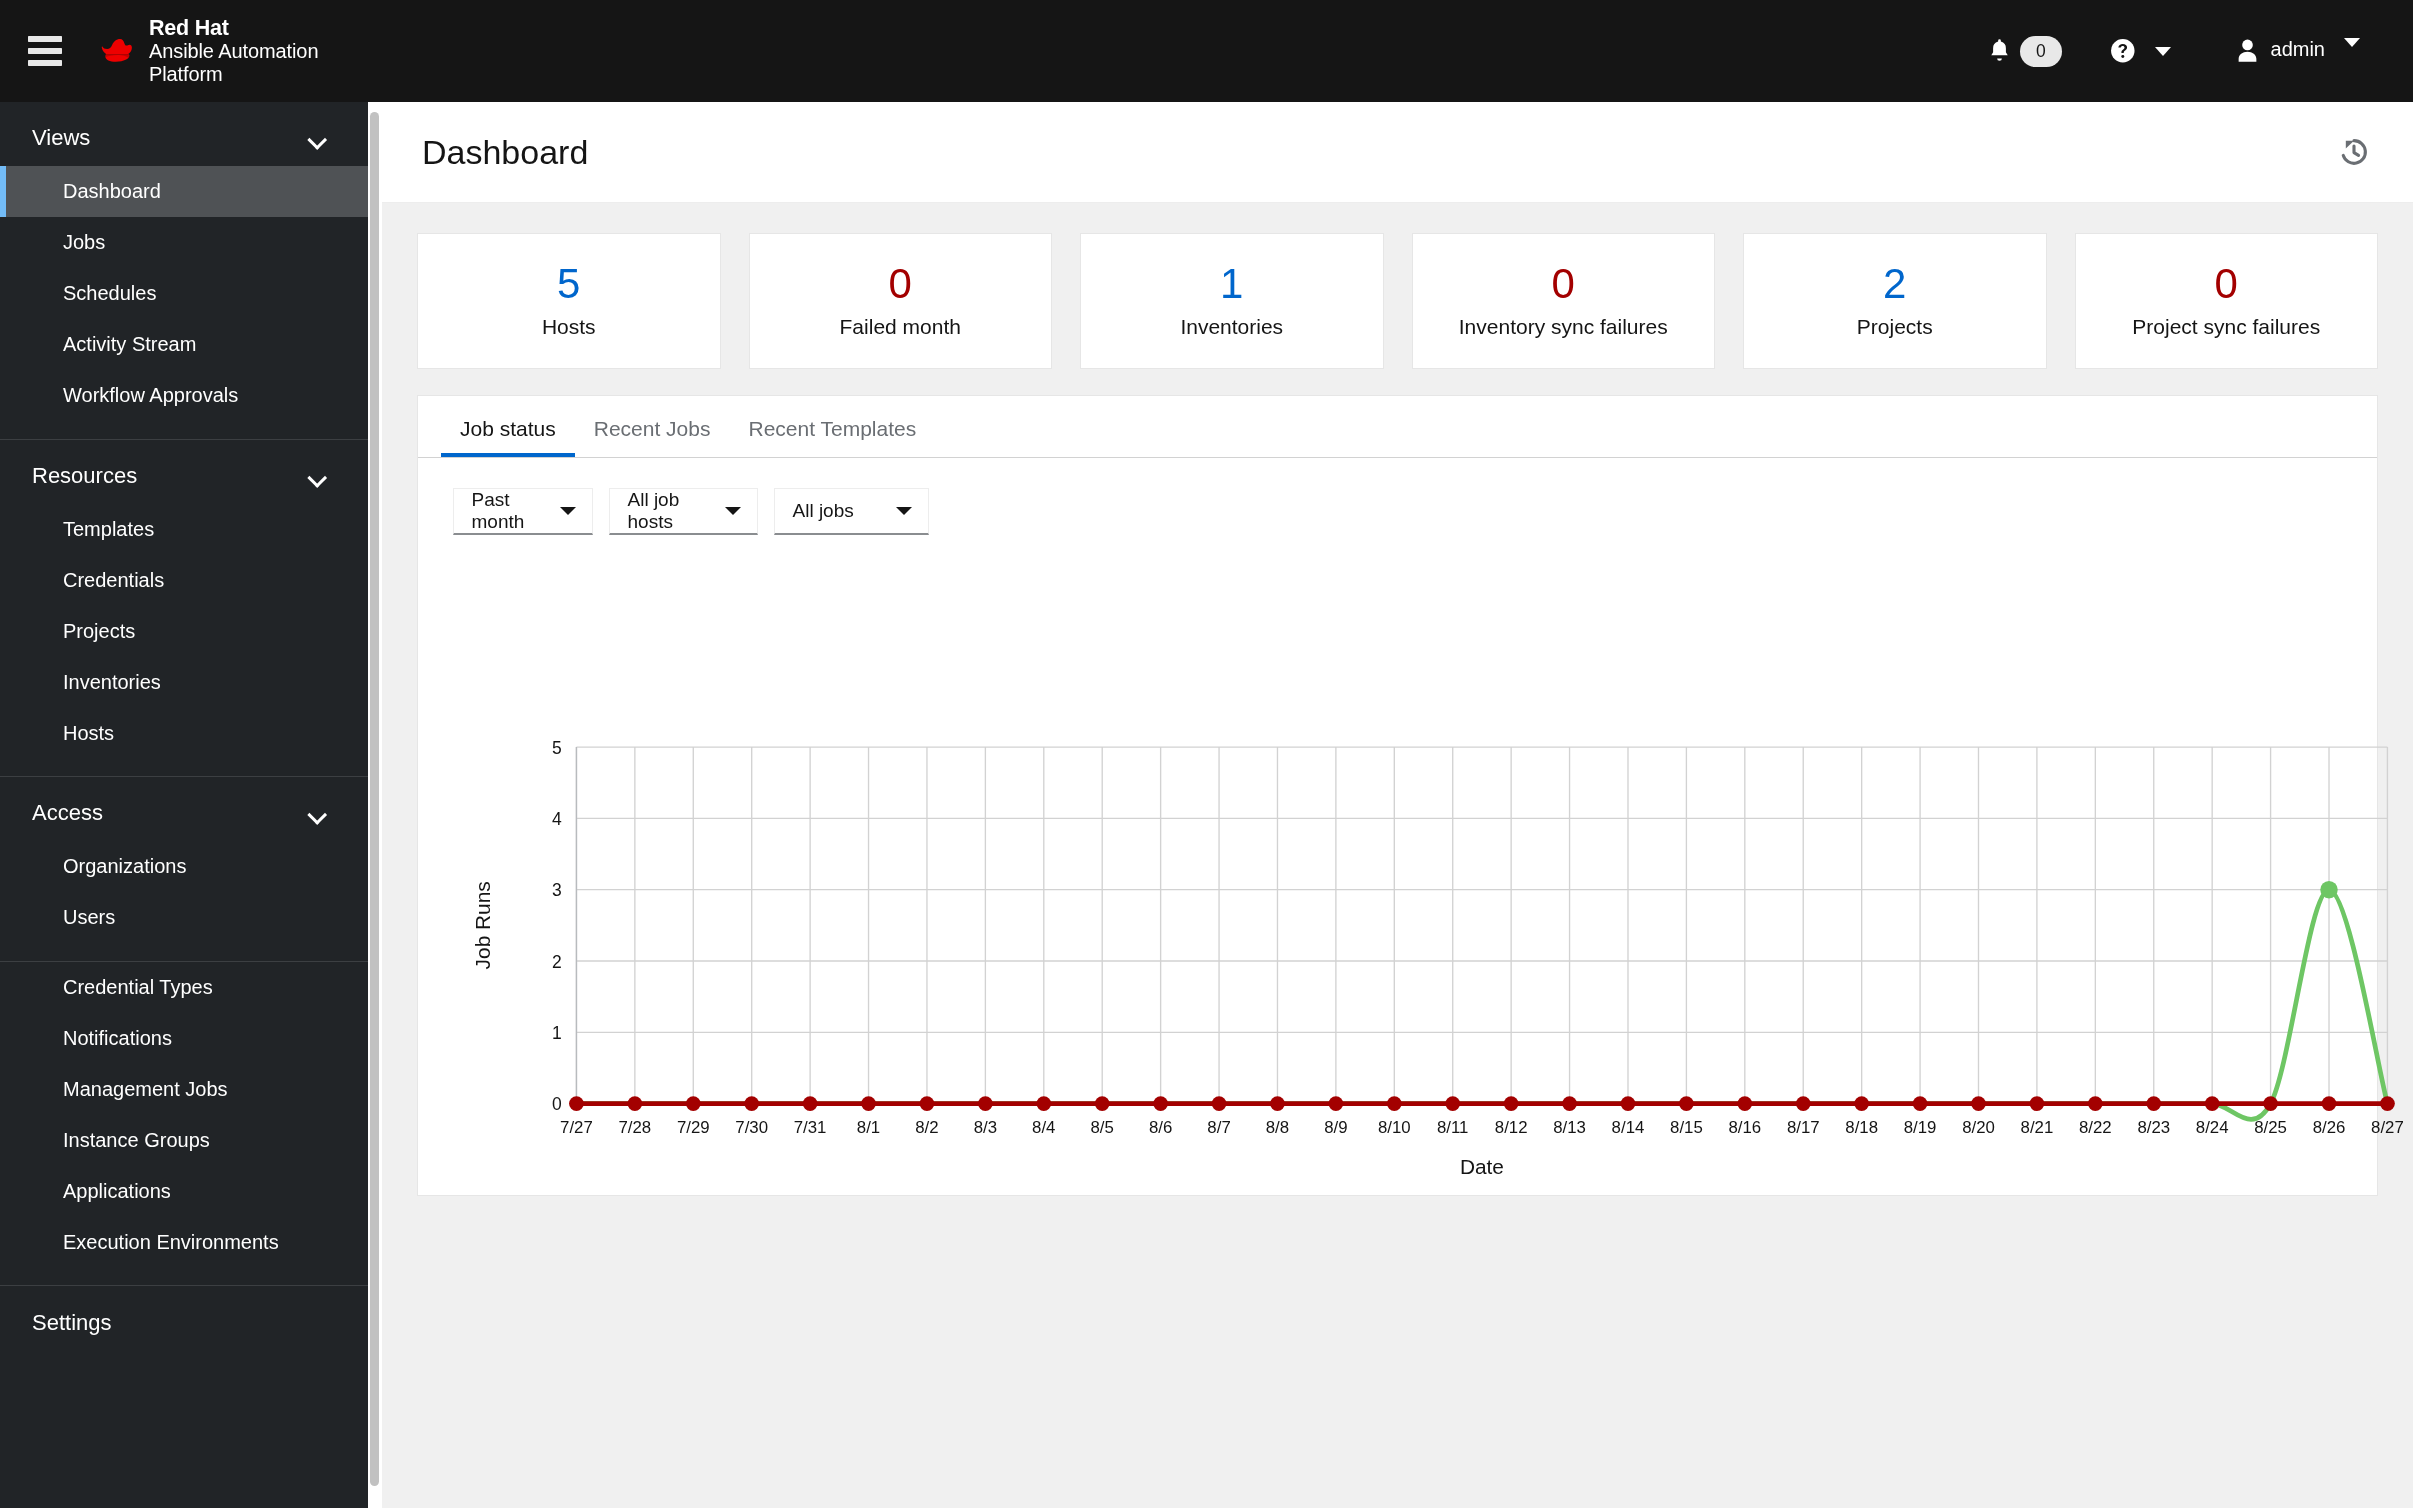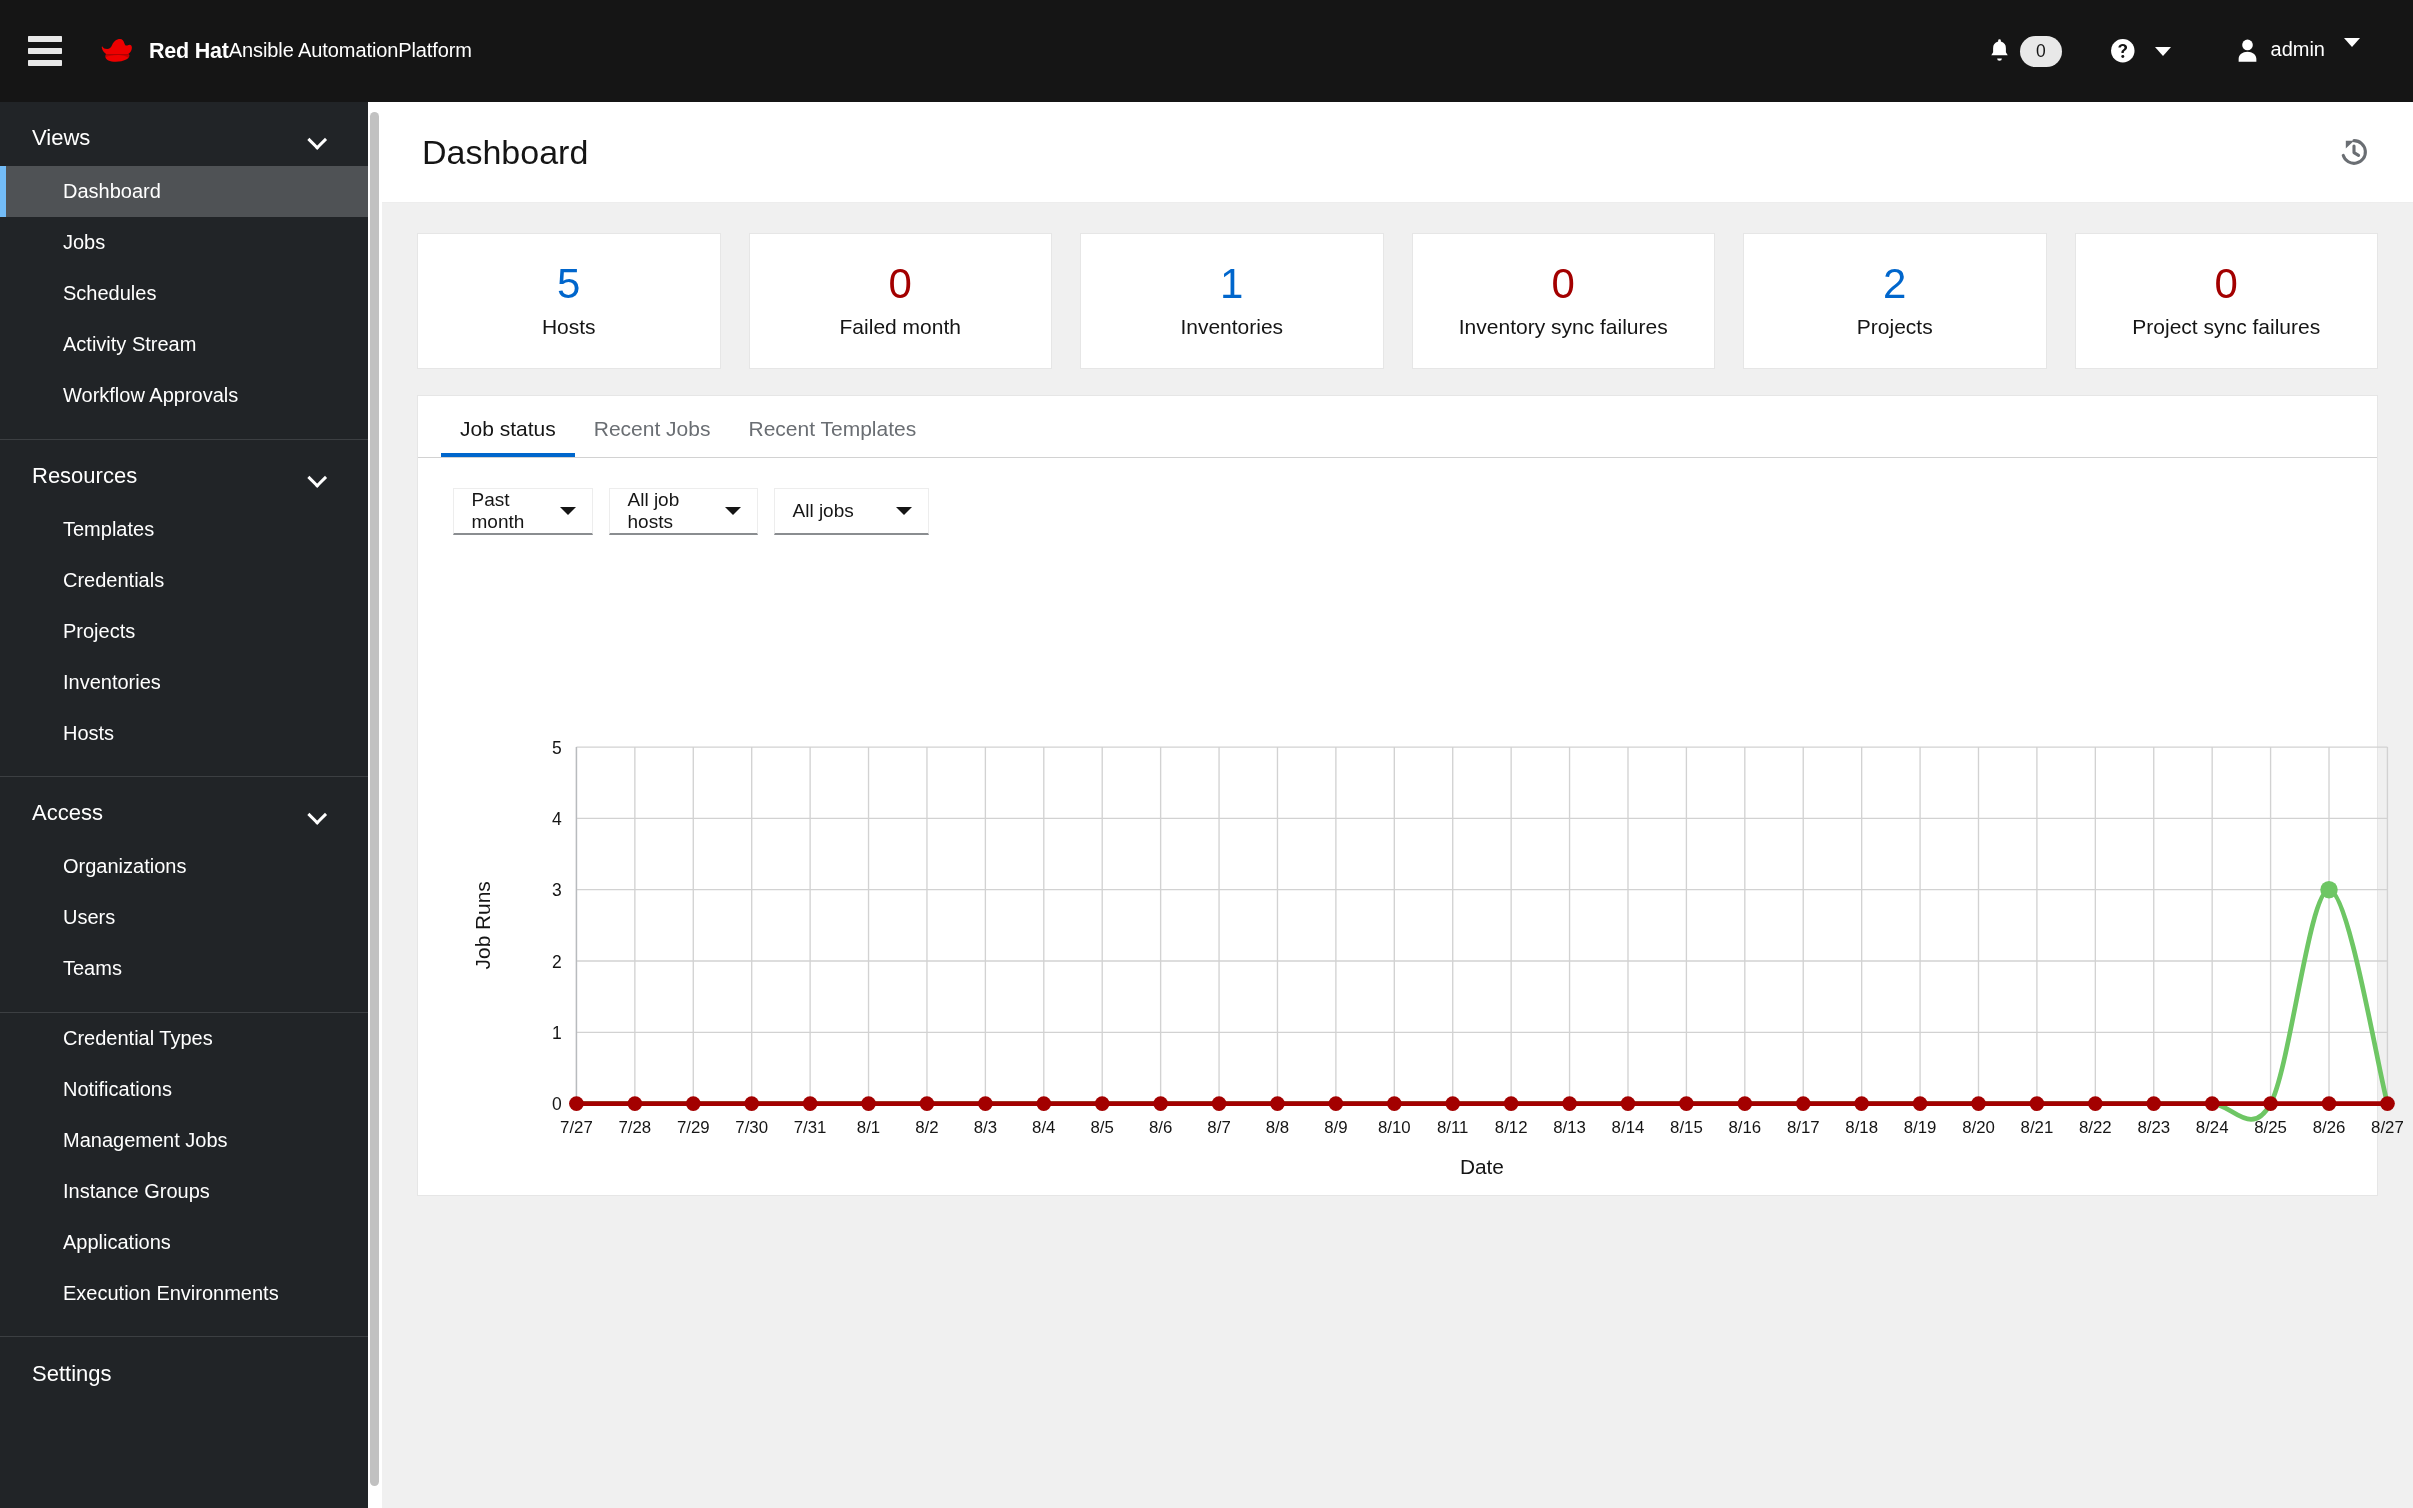--- a/index.html
+++ b/index.html
@@ -21,21 +21,21 @@
   .burger {
     width: 34px; height: 30px;
     margin-left: 28px; margin-right: 36px;
     display: flex; flex-direction: column; justify-content: space-between;
     cursor: pointer;
   }
   .burger span { display: block; height: 6px; background: #e8e8e8; border-radius: 0.7px; }
 
   .brand { display: flex; align-items: center; gap: 12px; }
   .brand-hat { width: 39px; height: 30px; flex: none; }
-  .brand-text { display: flex; flex-direction: row; line-height: 1.14; }
+  .brand-text { display: flex; flex-direction: column; line-height: 1.14; }
   .brand-line1 { color: #fff; font-size: 21.5px; font-weight: 700; letter-spacing: -0.2px; }
   .brand-line2, .brand-line3 { color: #fff; font-size: 20px; font-weight: 400; letter-spacing: -0.1px; }
 
   .masthead-right {
     margin-left: auto; margin-right: 53px;
     display: flex; align-items: center;
   }
   .bell-wrap { position: relative; display: flex; align-items: center; cursor: pointer; }
   .bell-icon { width: 23px; height: 25.6px; }
   .badge {
@@ -274,21 +274,20 @@
         <div class="nav-item">Inventories</div>
         <div class="nav-item">Hosts</div>
       </div>
       <div class="nav-section">
         <div class="section-header">
           <span class="section-title">Access</span>
           <span class="chev"></span>
         </div>
         <div class="nav-item">Organizations</div>
         <div class="nav-item">Users</div>
-        <div class="nav-item">Teams</div>
       </div>
       <div class="nav-section">
         <div class="nav-item">Credential Types</div>
         <div class="nav-item">Notifications</div>
         <div class="nav-item">Management Jobs</div>
         <div class="nav-item">Instance Groups</div>
         <div class="nav-item">Applications</div>
         <div class="nav-item">Execution Environments</div>
       </div>
       <div class="settings-row">Settings</div>

